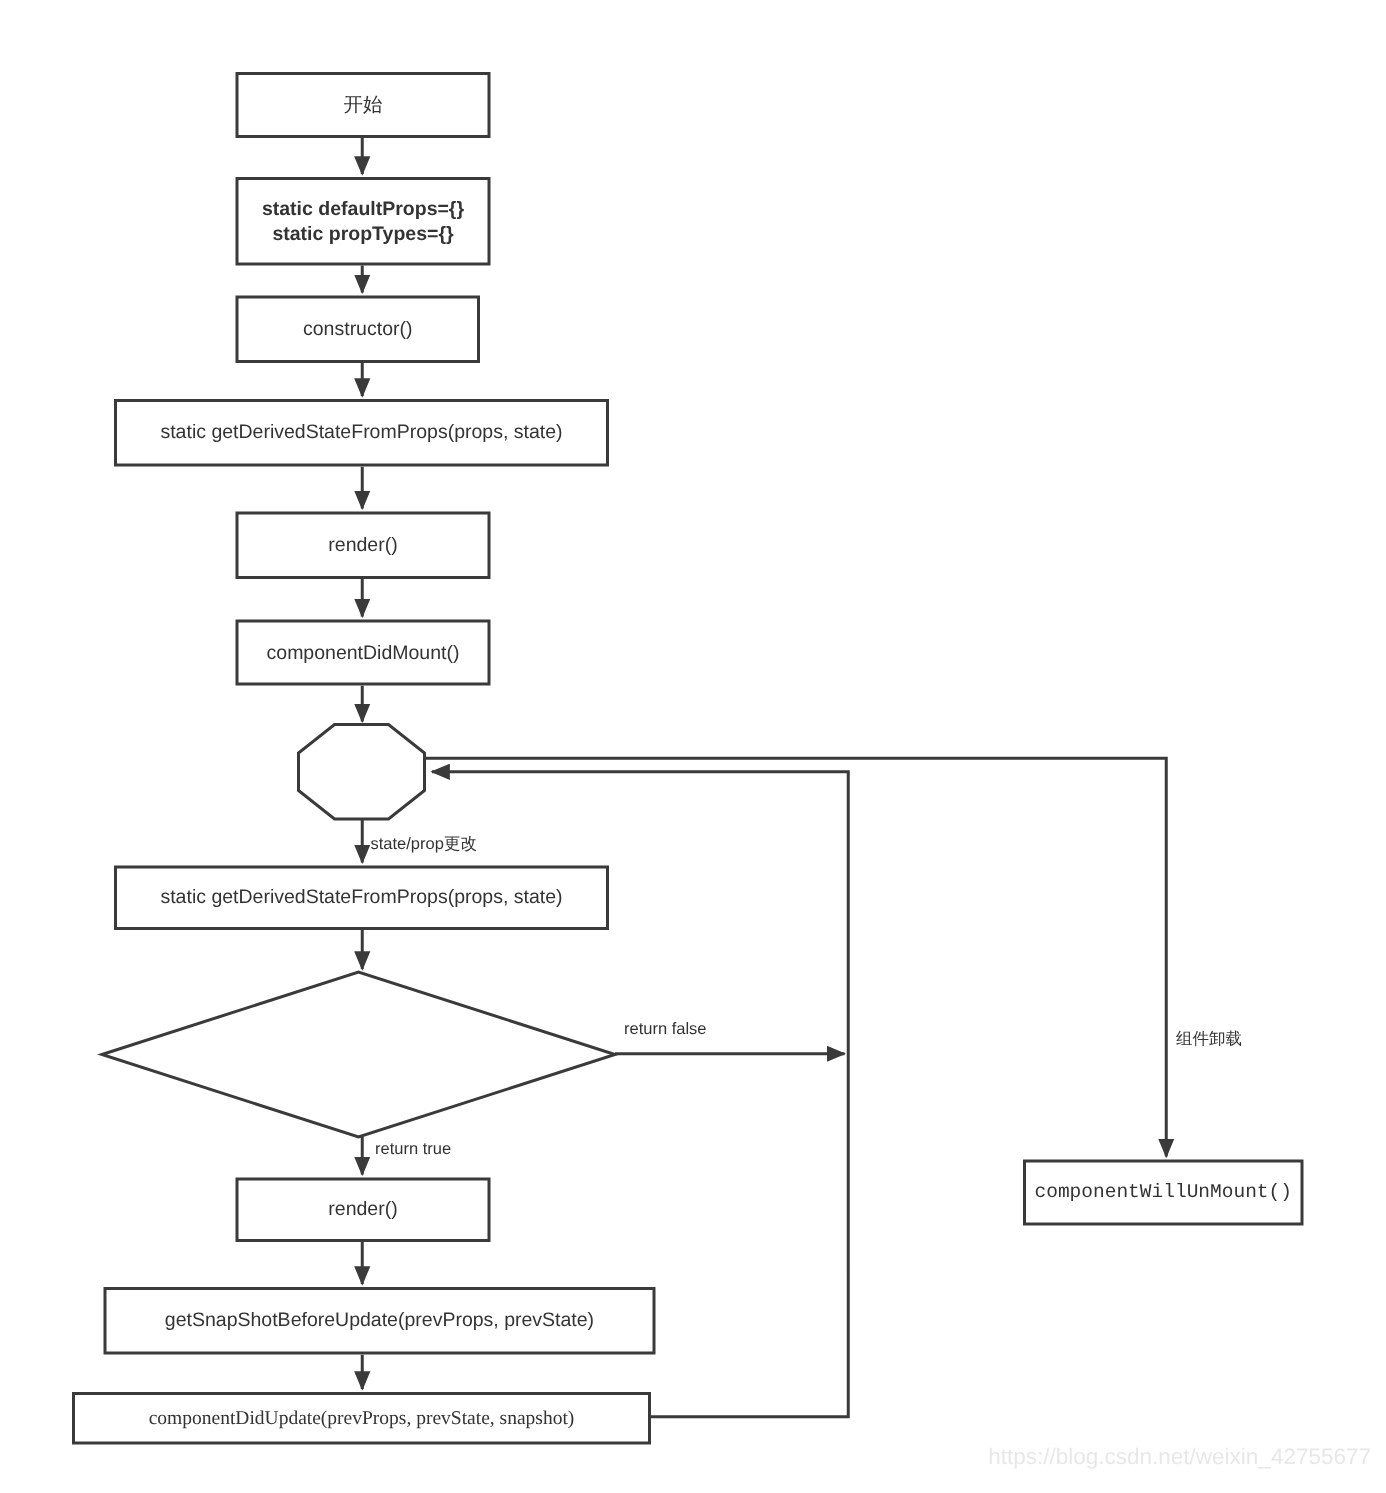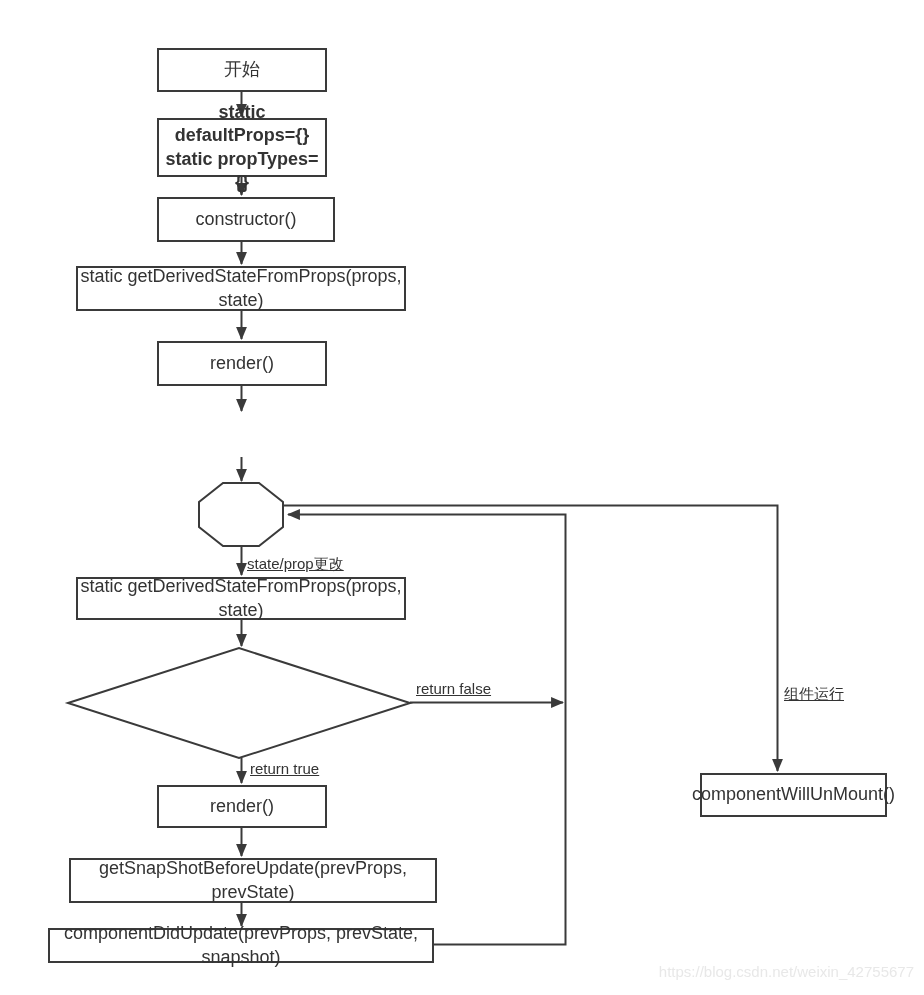--- a/index.html
+++ b/index.html
@@ -25,60 +25,59 @@
   .box {
     position: absolute;
     box-sizing: border-box;
     border: 2px solid var(--stroke);
     background: var(--bg);
     display: flex;
     flex-direction: column;
     align-items: center;
     justify-content: center;
     text-align: center;
-    font-size: 18px;
+    font-size: 13px;
     color: var(--text);
     line-height: 1.3;
   }
   .shape-label {
     position: absolute;
     display: flex;
     align-items: center;
     justify-content: center;
     text-align: center;
     font-size: 13px;
     color: var(--text);
   }
   .edge-label {
     position: absolute;
-    font-size: 15px;
+    font-size: 11px;
     color: var(--text);
     white-space: nowrap;
-    text-decoration: underline;
   }
   #watermark {
     position: absolute;
     right: 10px;
     top: 963px;
     font-size: 15px;
     color: var(--watermark);
     white-space: nowrap;
   }
   
   #box-start            { left: 157px; top:  48px; width: 170px; height: 44px; }
   #box-static-props     { left: 157px; top: 118px; width: 170px; height: 59px; font-weight: bold; }
-  #box-constructor      { left: 157px; top: 197px; width: 178px; height: 45px; }
+  #box-constructor      { left: 157px; top: 197px; width: 163px; height: 45px; }
   #box-gdsfp-1          { left:  76px; top: 266px; width: 330px; height: 45px; }
   #box-render-1         { left: 157px; top: 341px; width: 170px; height: 45px; }
   #box-did-mount        { left: 157px; top: 413px; width: 170px; height: 44px; }
   #box-gdsfp-2          { left:  76px; top: 577px; width: 330px; height: 43px; }
   #box-render-2         { left: 157px; top: 785px; width: 170px; height: 43px; }
   #box-snapshot         { left:  69px; top: 858px; width: 368px; height: 45px; }
-  #box-did-update       { left:  48px; top: 928px; width: 386px; height: 35px; }
-  #box-will-unmount     { left: 700px; top: 773px; width: 187px; height: 44px; }
+  #box-did-update       { left:  48px; top: 928px; width: 386px; height: 35px; font-family: Liberation Serif, serif; }
+  #box-will-unmount     { left: 682px; top: 773px; width: 187px; height: 44px; font-family: Liberation Mono, monospace; }
   #octagon-label        { left: 197px; top: 483px; width:  88px; height: 63px; }
   #diamond-label        { left:  68px; top: 648px; width: 342px; height: 110px; }
   #label-state-prop     { left: 247px; top: 555px; }
   #label-return-false   { left: 416px; top: 680px; }
   #label-return-true    { left: 250px; top: 760px; }
   #label-unmount        { left: 784px; top: 685px; }
 </style>
 </head>
 <body>
 
@@ -131,20 +130,23 @@
   </div>
 
   <div class="box" id="box-gdsfp-1">
     <span>static getDerivedStateFromProps(props, state)</span>
   </div>
 
   <div class="box" id="box-render-1">
     <span>render()</span>
   </div>
 
+  <div class="box" id="box-did-mount">
+    <span>componentDidMount()</span>
+  </div>
 
 
   <div class="box" id="box-gdsfp-2">
     <span>static getDerivedStateFromProps(props, state)</span>
   </div>
 
 
   <div class="box" id="box-render-2">
     <span>render()</span>
   </div>
@@ -157,17 +159,17 @@
     <span>componentDidUpdate(prevProps, prevState, snapshot)</span>
   </div>
 
   <div class="box" id="box-will-unmount">
     <span>componentWillUnMount()</span>
   </div>
 
   <div class="edge-label" id="label-state-prop">state/prop更改</div>
   <div class="edge-label" id="label-return-false">return false</div>
   <div class="edge-label" id="label-return-true">return true</div>
-  <div class="edge-label" id="label-unmount">组件运行</div>
+  <div class="edge-label" id="label-unmount">组件卸载</div>
 
   <div id="watermark">https://blog.csdn.net/weixin_42755677</div>
 
 </div>
 
 </body></html>

